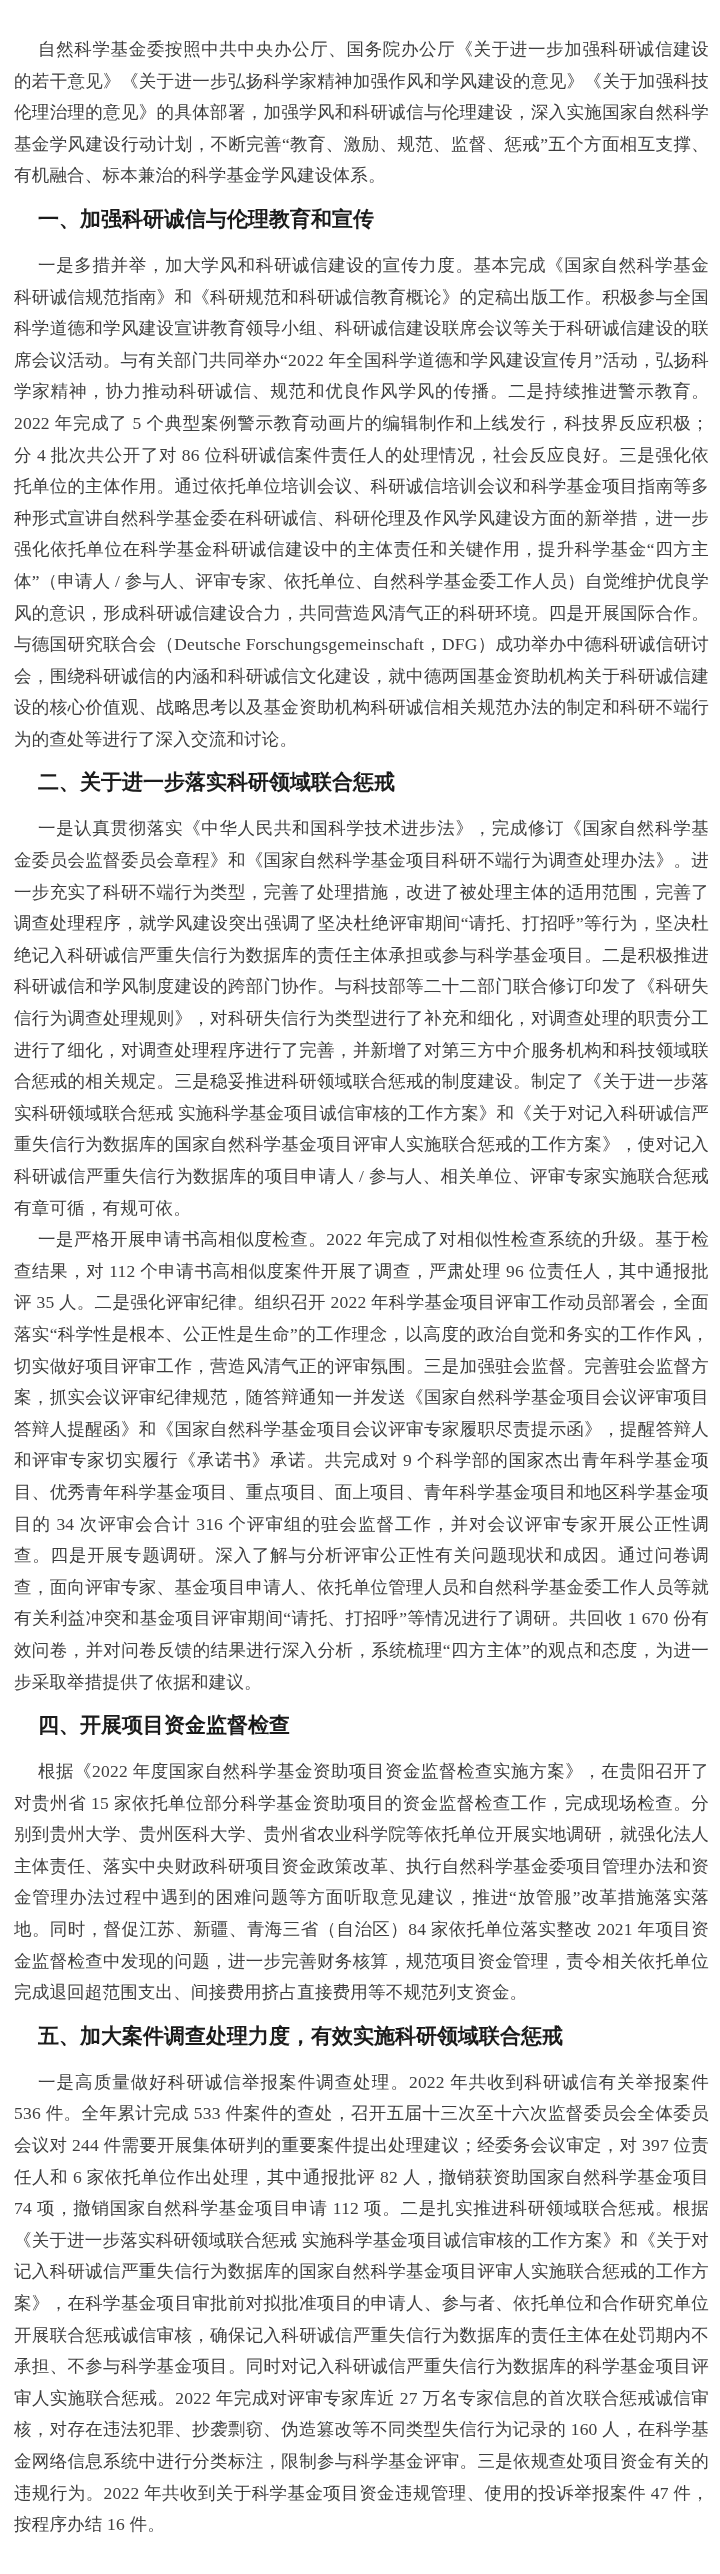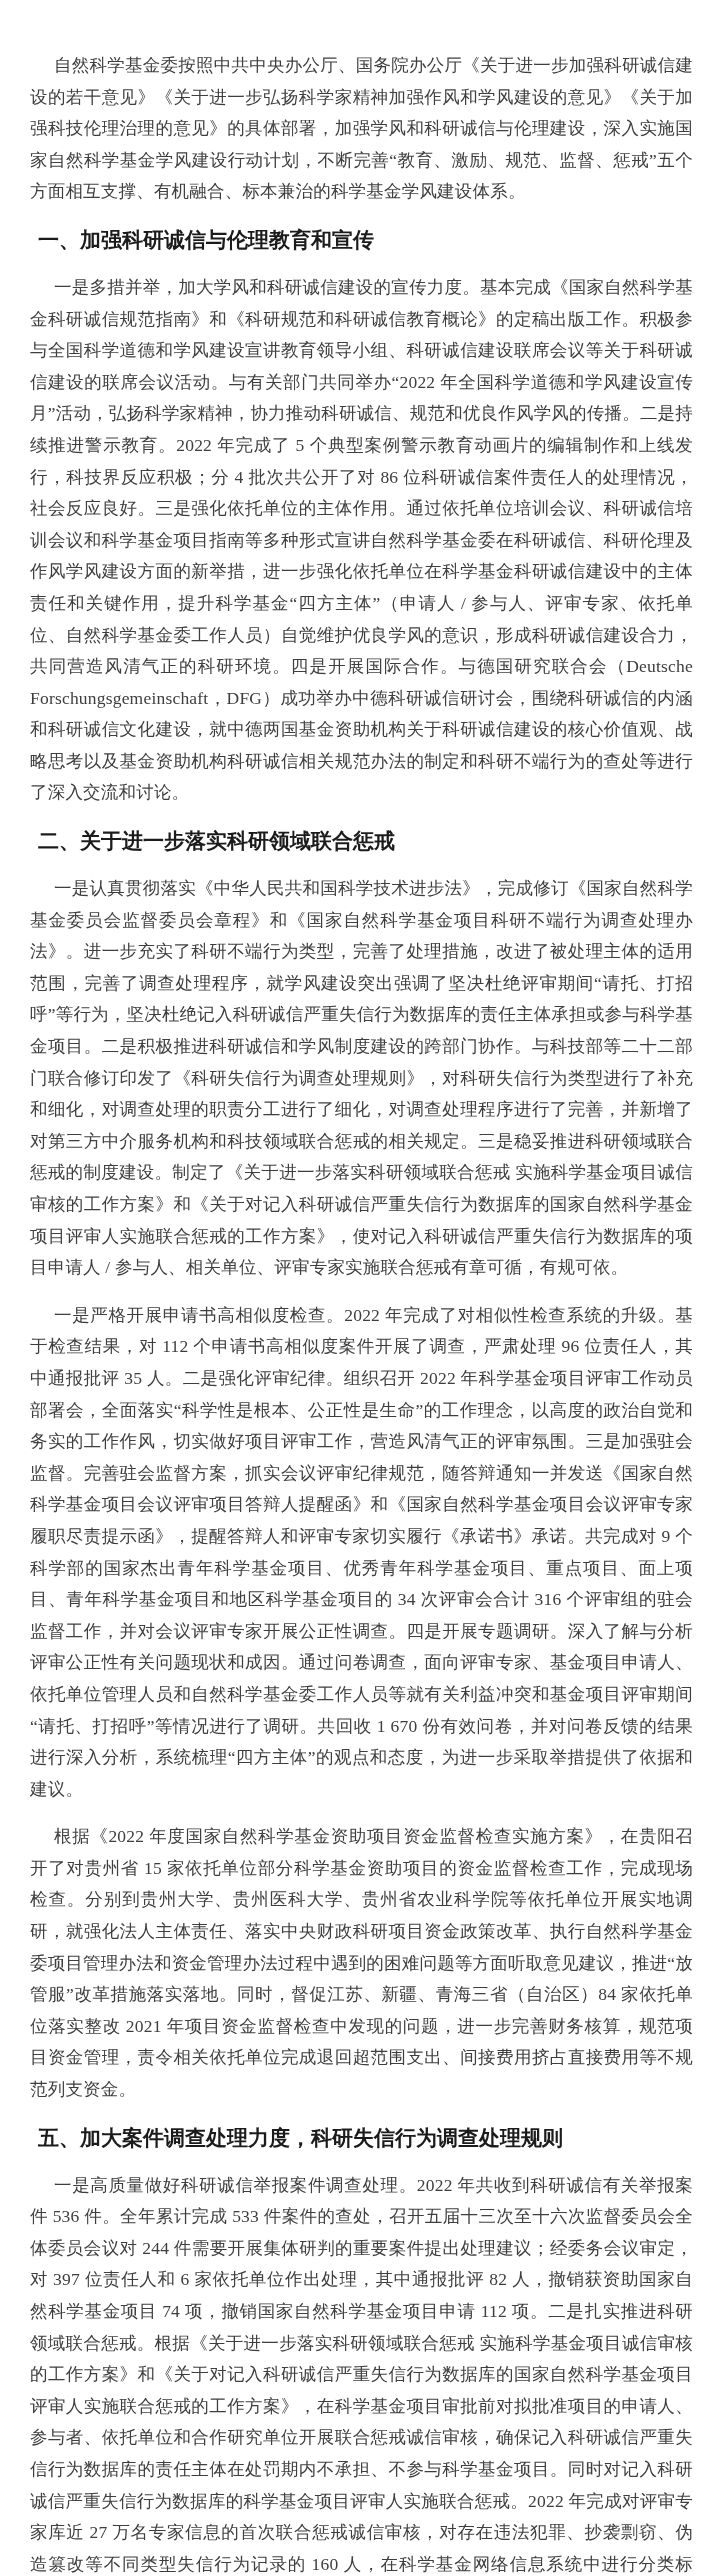--- a/index.html
+++ b/index.html
@@ -13,48 +13,49 @@
     box-sizing: border-box;
     padding: 34px 11px 40px 14px;
     background: #ffffff;
     font-family: "Liberation Serif", "DejaVu Serif", serif;
     font-size: 17.5px;
     line-height: 31.6px;
     color: #3e3e3e;
     text-align: justify;
   }
   p.para {
-    margin: 16px;
+    margin: 0;
     text-indent: 24px;
     letter-spacing: 0.2px;
   }
   h2.sec {
-    font-family: Liberation Sans, sans-serif;
+    font-family: Liberation Mono, monospace;
     font-size: 21px;
     line-height: 32px;
     font-weight: bold;
     color: #1b1b1b;
-    margin: 7px 0 13px 0;
+    margin: 13px 0 13px 0;
     text-indent: 24px;
     text-align: left;
   }
 </style>
 </head>
 <body>
 
 <div class="page">
 
   <p class="para">自然科学基金委按照中共中央办公厅、国务院办公厅《关于进一步加强科研诚信建设的若干意见》《关于进一步弘扬科学家精神加强作风和学风建设的意见》《关于加强科技伦理治理的意见》的具体部署，加强学风和科研诚信与伦理建设，深入实施国家自然科学基金学风建设行动计划，不断完善“教育、激励、规范、监督、惩戒”五个方面相互支撑、有机融合、标本兼治的科学基金学风建设体系。</p>
 
   <h2 class="sec">一、加强科研诚信与伦理教育和宣传</h2>
   <p class="para">一是多措并举，加大学风和科研诚信建设的宣传力度。基本完成《国家自然科学基金科研诚信规范指南》和《科研规范和科研诚信教育概论》的定稿出版工作。积极参与全国科学道德和学风建设宣讲教育领导小组、科研诚信建设联席会议等关于科研诚信建设的联席会议活动。与有关部门共同举办“2022 年全国科学道德和学风建设宣传月”活动，弘扬科学家精神，协力推动科研诚信、规范和优良作风学风的传播。二是持续推进警示教育。2022 年完成了 5 个典型案例警示教育动画片的编辑制作和上线发行，科技界反应积极；分 4 批次共公开了对 86 位科研诚信案件责任人的处理情况，社会反应良好。三是强化依托单位的主体作用。通过依托单位培训会议、科研诚信培训会议和科学基金项目指南等多种形式宣讲自然科学基金委在科研诚信、科研伦理及作风学风建设方面的新举措，进一步强化依托单位在科学基金科研诚信建设中的主体责任和关键作用，提升科学基金“四方主体”（申请人 / 参与人、评审专家、依托单位、自然科学基金委工作人员）自觉维护优良学风的意识，形成科研诚信建设合力，共同营造风清气正的科研环境。四是开展国际合作。与德国研究联合会（Deutsche Forschungsgemeinschaft，DFG）成功举办中德科研诚信研讨会，围绕科研诚信的内涵和科研诚信文化建设，就中德两国基金资助机构关于科研诚信建设的核心价值观、战略思考以及基金资助机构科研诚信相关规范办法的制定和科研不端行为的查处等进行了深入交流和讨论。</p>
 
   <h2 class="sec">二、关于进一步落实科研领域联合惩戒</h2>
   <p class="para">一是认真贯彻落实《中华人民共和国科学技术进步法》，完成修订《国家自然科学基金委员会监督委员会章程》和《国家自然科学基金项目科研不端行为调查处理办法》。进一步充实了科研不端行为类型，完善了处理措施，改进了被处理主体的适用范围，完善了调查处理程序，就学风建设突出强调了坚决杜绝评审期间“请托、打招呼”等行为，坚决杜绝记入科研诚信严重失信行为数据库的责任主体承担或参与科学基金项目。二是积极推进科研诚信和学风制度建设的跨部门协作。与科技部等二十二部门联合修订印发了《科研失信行为调查处理规则》，对科研失信行为类型进行了补充和细化，对调查处理的职责分工进行了细化，对调查处理程序进行了完善，并新增了对第三方中介服务机构和科技领域联合惩戒的相关规定。三是稳妥推进科研领域联合惩戒的制度建设。制定了《关于进一步落实科研领域联合惩戒 实施科学基金项目诚信审核的工作方案》和《关于对记入科研诚信严重失信行为数据库的国家自然科学基金项目评审人实施联合惩戒的工作方案》，使对记入科研诚信严重失信行为数据库的项目申请人 / 参与人、相关单位、评审专家实施联合惩戒有章可循，有规可依。</p>
 
   <p class="para">一是严格开展申请书高相似度检查。2022 年完成了对相似性检查系统的升级。基于检查结果，对 112 个申请书高相似度案件开展了调查，严肃处理 96 位责任人，其中通报批评 35 人。二是强化评审纪律。组织召开 2022 年科学基金项目评审工作动员部署会，全面落实“科学性是根本、公正性是生命”的工作理念，以高度的政治自觉和务实的工作作风，切实做好项目评审工作，营造风清气正的评审氛围。三是加强驻会监督。完善驻会监督方案，抓实会议评审纪律规范，随答辩通知一并发送《国家自然科学基金项目会议评审项目答辩人提醒函》和《国家自然科学基金项目会议评审专家履职尽责提示函》，提醒答辩人和评审专家切实履行《承诺书》承诺。共完成对 9 个科学部的国家杰出青年科学基金项目、优秀青年科学基金项目、重点项目、面上项目、青年科学基金项目和地区科学基金项目的 34 次评审会合计 316 个评审组的驻会监督工作，并对会议评审专家开展公正性调查。四是开展专题调研。深入了解与分析评审公正性有关问题现状和成因。通过问卷调查，面向评审专家、基金项目申请人、依托单位管理人员和自然科学基金委工作人员等就有关利益冲突和基金项目评审期间“请托、打招呼”等情况进行了调研。共回收 1 670 份有效问卷，并对问卷反馈的结果进行深入分析，系统梳理“四方主体”的观点和态度，为进一步采取举措提供了依据和建议。</p>
 
+  <h2 class="sec">四、开展项目资金监督检查</h2>
   <p class="para">根据《2022 年度国家自然科学基金资助项目资金监督检查实施方案》，在贵阳召开了对贵州省 15 家依托单位部分科学基金资助项目的资金监督检查工作，完成现场检查。分别到贵州大学、贵州医科大学、贵州省农业科学院等依托单位开展实地调研，就强化法人主体责任、落实中央财政科研项目资金政策改革、执行自然科学基金委项目管理办法和资金管理办法过程中遇到的困难问题等方面听取意见建议，推进“放管服”改革措施落实落地。同时，督促江苏、新疆、青海三省（自治区）84 家依托单位落实整改 2021 年项目资金监督检查中发现的问题，进一步完善财务核算，规范项目资金管理，责令相关依托单位完成退回超范围支出、间接费用挤占直接费用等不规范列支资金。</p>
 
-  <h2 class="sec">五、加大案件调查处理力度，科研失信行为调查处理规则</h2>
+  <h2 class="sec">五、加大案件调查处理力度，有效实施科研领域联合惩戒</h2>
   <p class="para">一是高质量做好科研诚信举报案件调查处理。2022 年共收到科研诚信有关举报案件 536 件。全年累计完成 533 件案件的查处，召开五届十三次至十六次监督委员会全体委员会议对 244 件需要开展集体研判的重要案件提出处理建议；经委务会议审定，对 397 位责任人和 6 家依托单位作出处理，其中通报批评 82 人，撤销获资助国家自然科学基金项目 74 项，撤销国家自然科学基金项目申请 112 项。二是扎实推进科研领域联合惩戒。根据《关于进一步落实科研领域联合惩戒 实施科学基金项目诚信审核的工作方案》和《关于对记入科研诚信严重失信行为数据库的国家自然科学基金项目评审人实施联合惩戒的工作方案》，在科学基金项目审批前对拟批准项目的申请人、参与者、依托单位和合作研究单位开展联合惩戒诚信审核，确保记入科研诚信严重失信行为数据库的责任主体在处罚期内不承担、不参与科学基金项目。同时对记入科研诚信严重失信行为数据库的科学基金项目评审人实施联合惩戒。2022 年完成对评审专家库近 27 万名专家信息的首次联合惩戒诚信审核，对存在违法犯罪、抄袭剽窃、伪造篡改等不同类型失信行为记录的 160 人，在科学基金网络信息系统中进行分类标注，限制参与科学基金评审。三是依规查处项目资金有关的违规行为。2022 年共收到关于科学基金项目资金违规管理、使用的投诉举报案件 47 件，按程序办结 16 件。</p>
 
 </div>
 
 </body></html>

